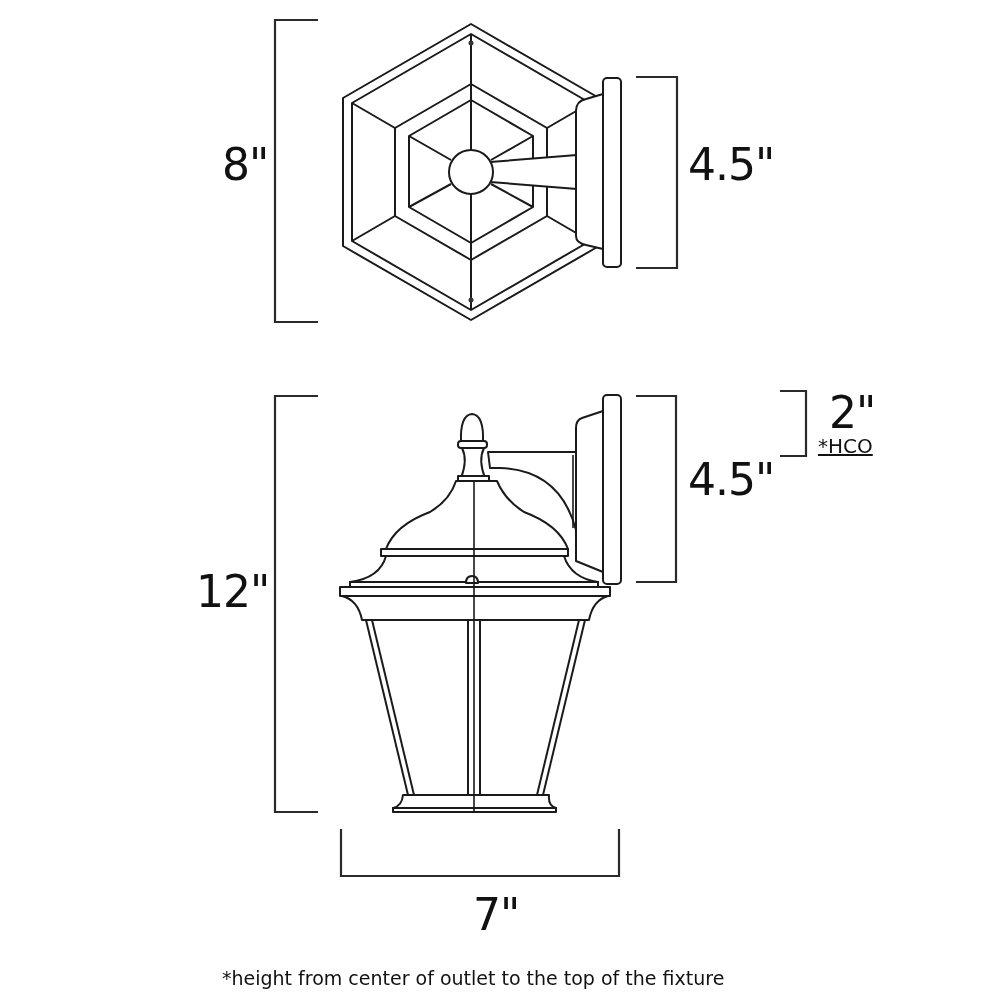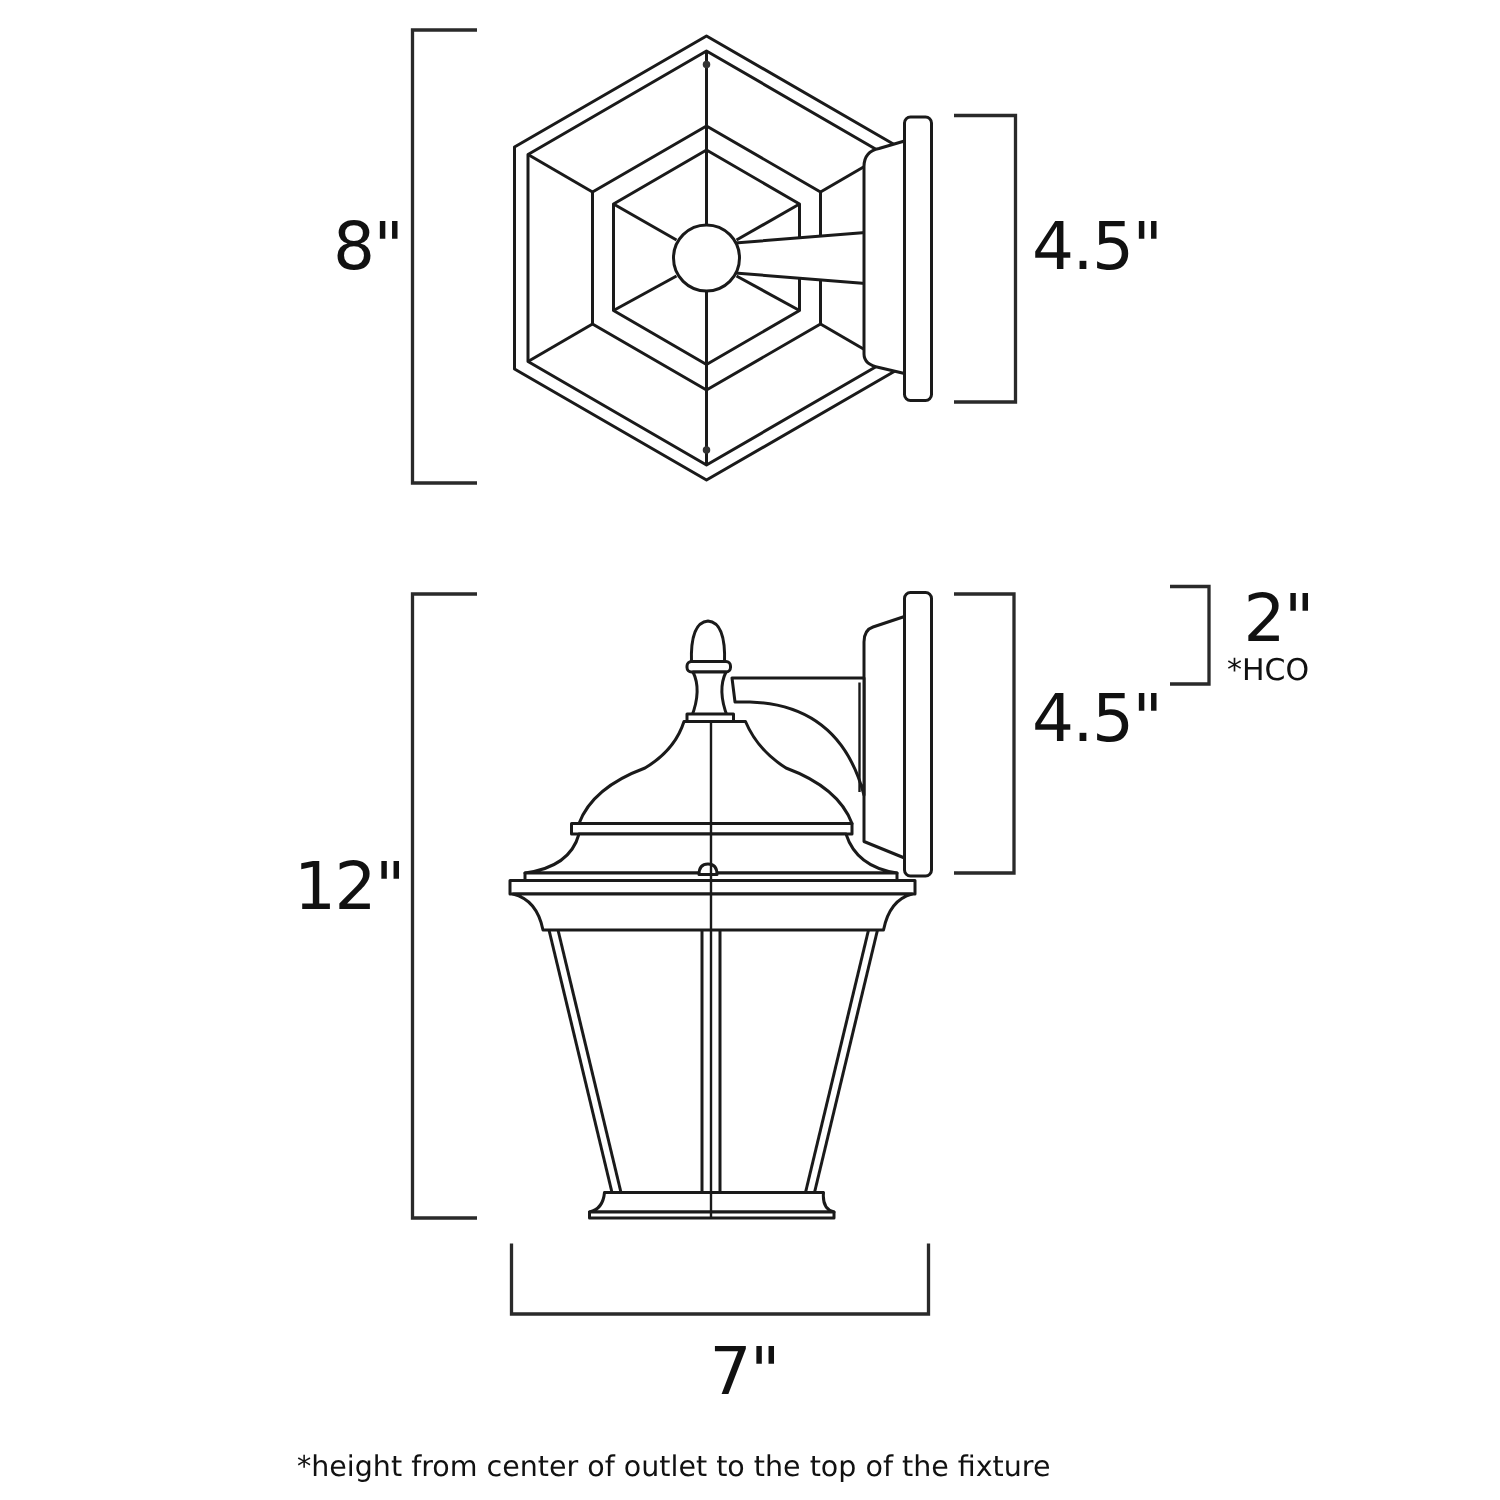--- a/index.html
+++ b/index.html
@@ -105,15 +105,15 @@
     <polyline class="dim" points="780,391 806,391 806,456 780,456"></polyline>
     <polyline class="dim" points="341,829 341,876 619,876 619,829"></polyline>
   </g>
 </svg>
 
 <div class="label big" style="left:222px; top:143px;">8"</div>
 <div class="label big" style="left:688px; top:143px;">4.5"</div>
 <div class="label big" style="left:196px; top:570px;">12"</div>
 <div class="label big" style="left:688px; top:458px;">4.5"</div>
 <div class="label big" style="left:829px; top:391px;">2"</div>
-<div class="label small" style="left:818px; top:436px;">*HCO</div>
+<div class="label small" style="left:818px; top:436px;text-decoration:underline;">*HCO</div>
 <div class="label big" style="left:473px; top:893px;">7"</div>
-<div class="label foot" style="left:198px; top:969px;">*height from center of outlet to the top of the fixture</div>
+<div class="label foot" style="left:222px; top:969px;">*height from center of outlet to the top of the fixture</div>
 
 </body></html>

